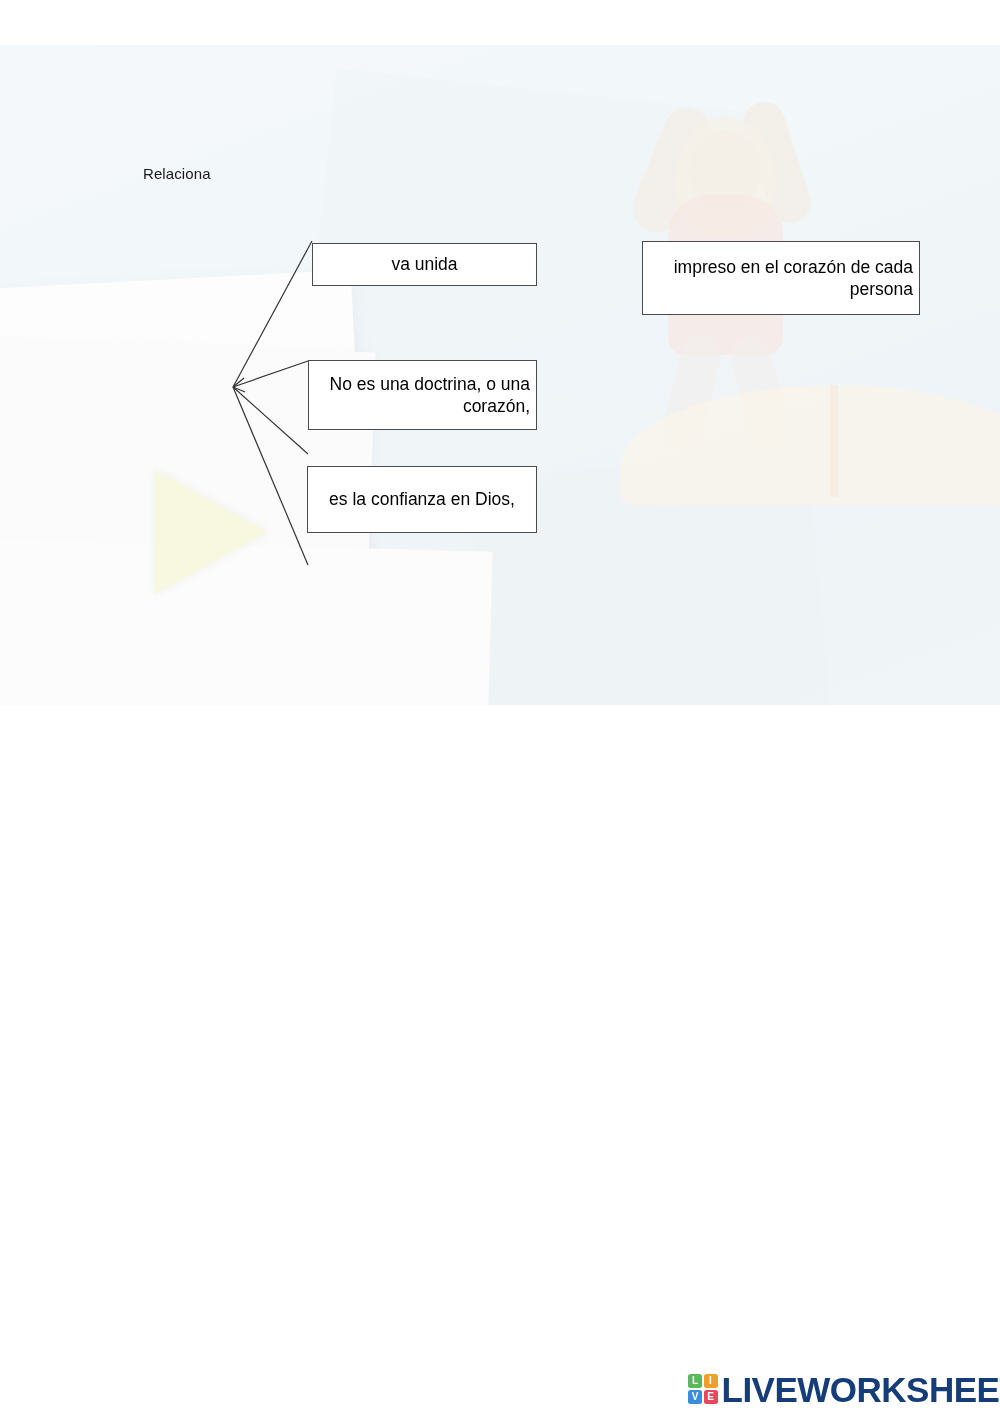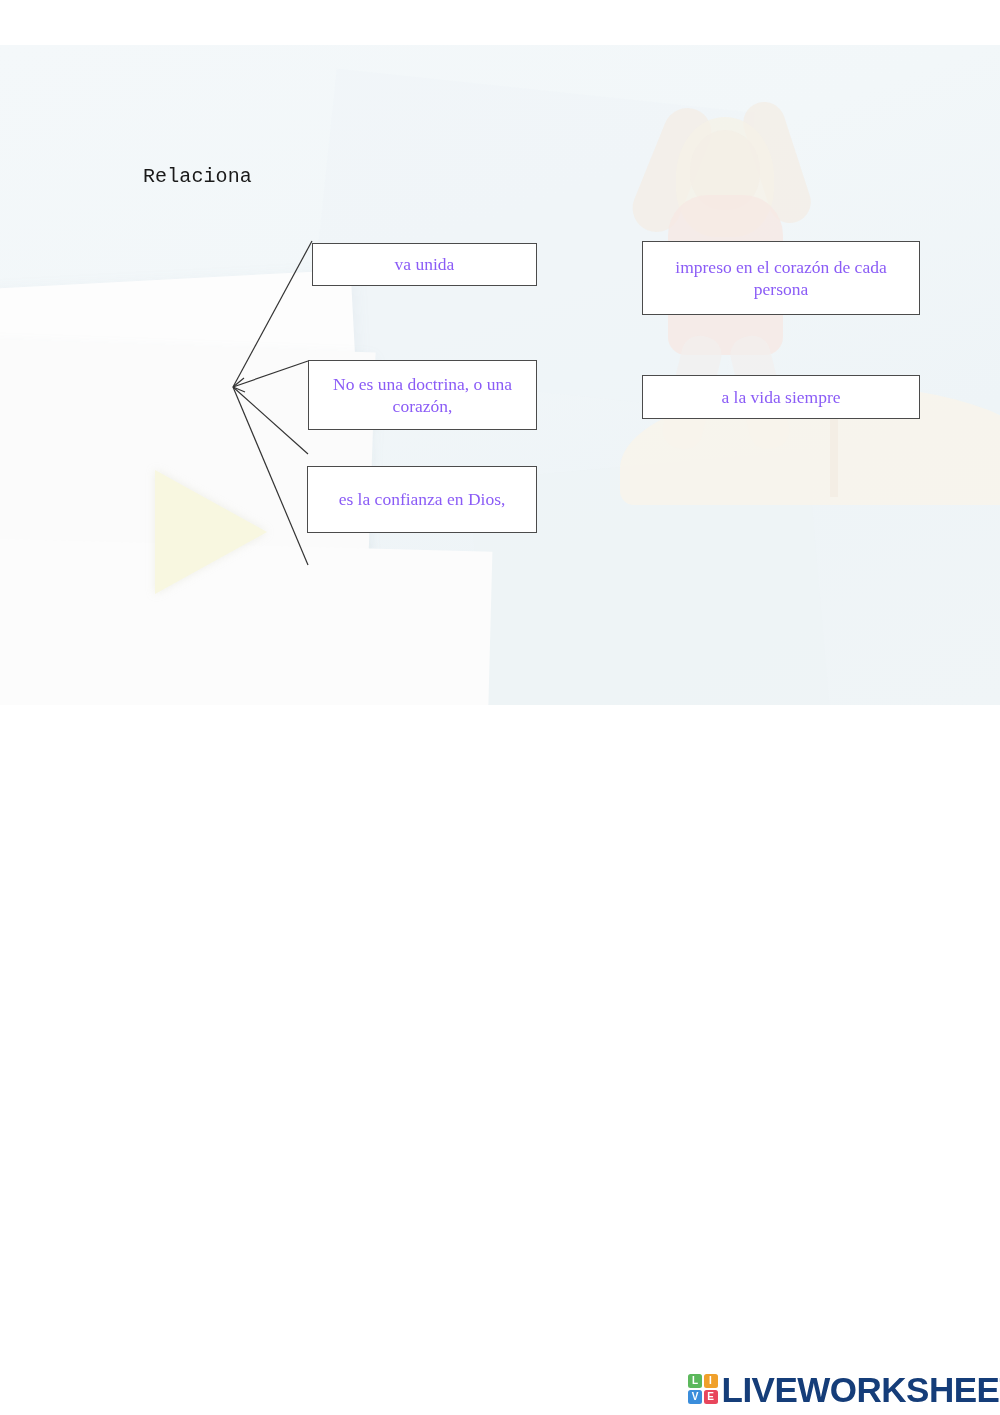--- a/index.html
+++ b/index.html
@@ -196,36 +196,36 @@
 
   
   .dbox {
     position: absolute;
     box-sizing: border-box;
     background: #ffffff;
     border: 1.3px solid #4b4b4b;
     display: flex;
     align-items: center;
     justify-content: center;
-    text-align: center;
-    color: #8b5cf6;
-    font-family: Liberation Serif, serif;
+    text-align: right;
+    color: #000000;
+    font-family: Liberation Sans, sans-serif;
     font-size: 17.5px;
     line-height: 1.28;
     padding: 2px 6px;
   }
 
   
   #heading {
     position: absolute;
     left: 143px;
     top: 120px;
-    font-size: 20px;
+    font-size: 15px;
     color: #1a1a1a;
-    font-family: Liberation Mono, monospace;
+    font-family: Liberation Sans, sans-serif;
     letter-spacing: 0.1px;
   }
 
   
   #footer-logo {
     position: absolute;
     left: 688px;
     top: 1368px;
     height: 42px;
     display: flex;
@@ -310,23 +310,20 @@
 
     <div class="dbox" id="left-box-3" style="left:307px; top:421px; width:230px; height:67px;">
       <span>es la confianza en Dios,</span>
     </div>
 
 
     <div class="dbox" id="right-box-1" style="left:642px; top:196px; width:278px; height:74px;">
       <span>impreso en el corazón de cada persona</span>
     </div>
 
-    <div class="dbox" id="right-box-2" style="left:642px; top:330px; width:278px; height:44px;">
-      <span>a la vida siempre</span>
-    </div>
 
 
 
   </div>
 
   <div id="footer-logo">
     <div id="logo-squares">
       <div class="logo-sq" style="background: rgb(92, 184, 92);">L</div>
       <div class="logo-sq" style="background: rgb(240, 160, 42);">I</div>
       <div class="logo-sq" style="background: rgb(58, 141, 219);">V</div>

